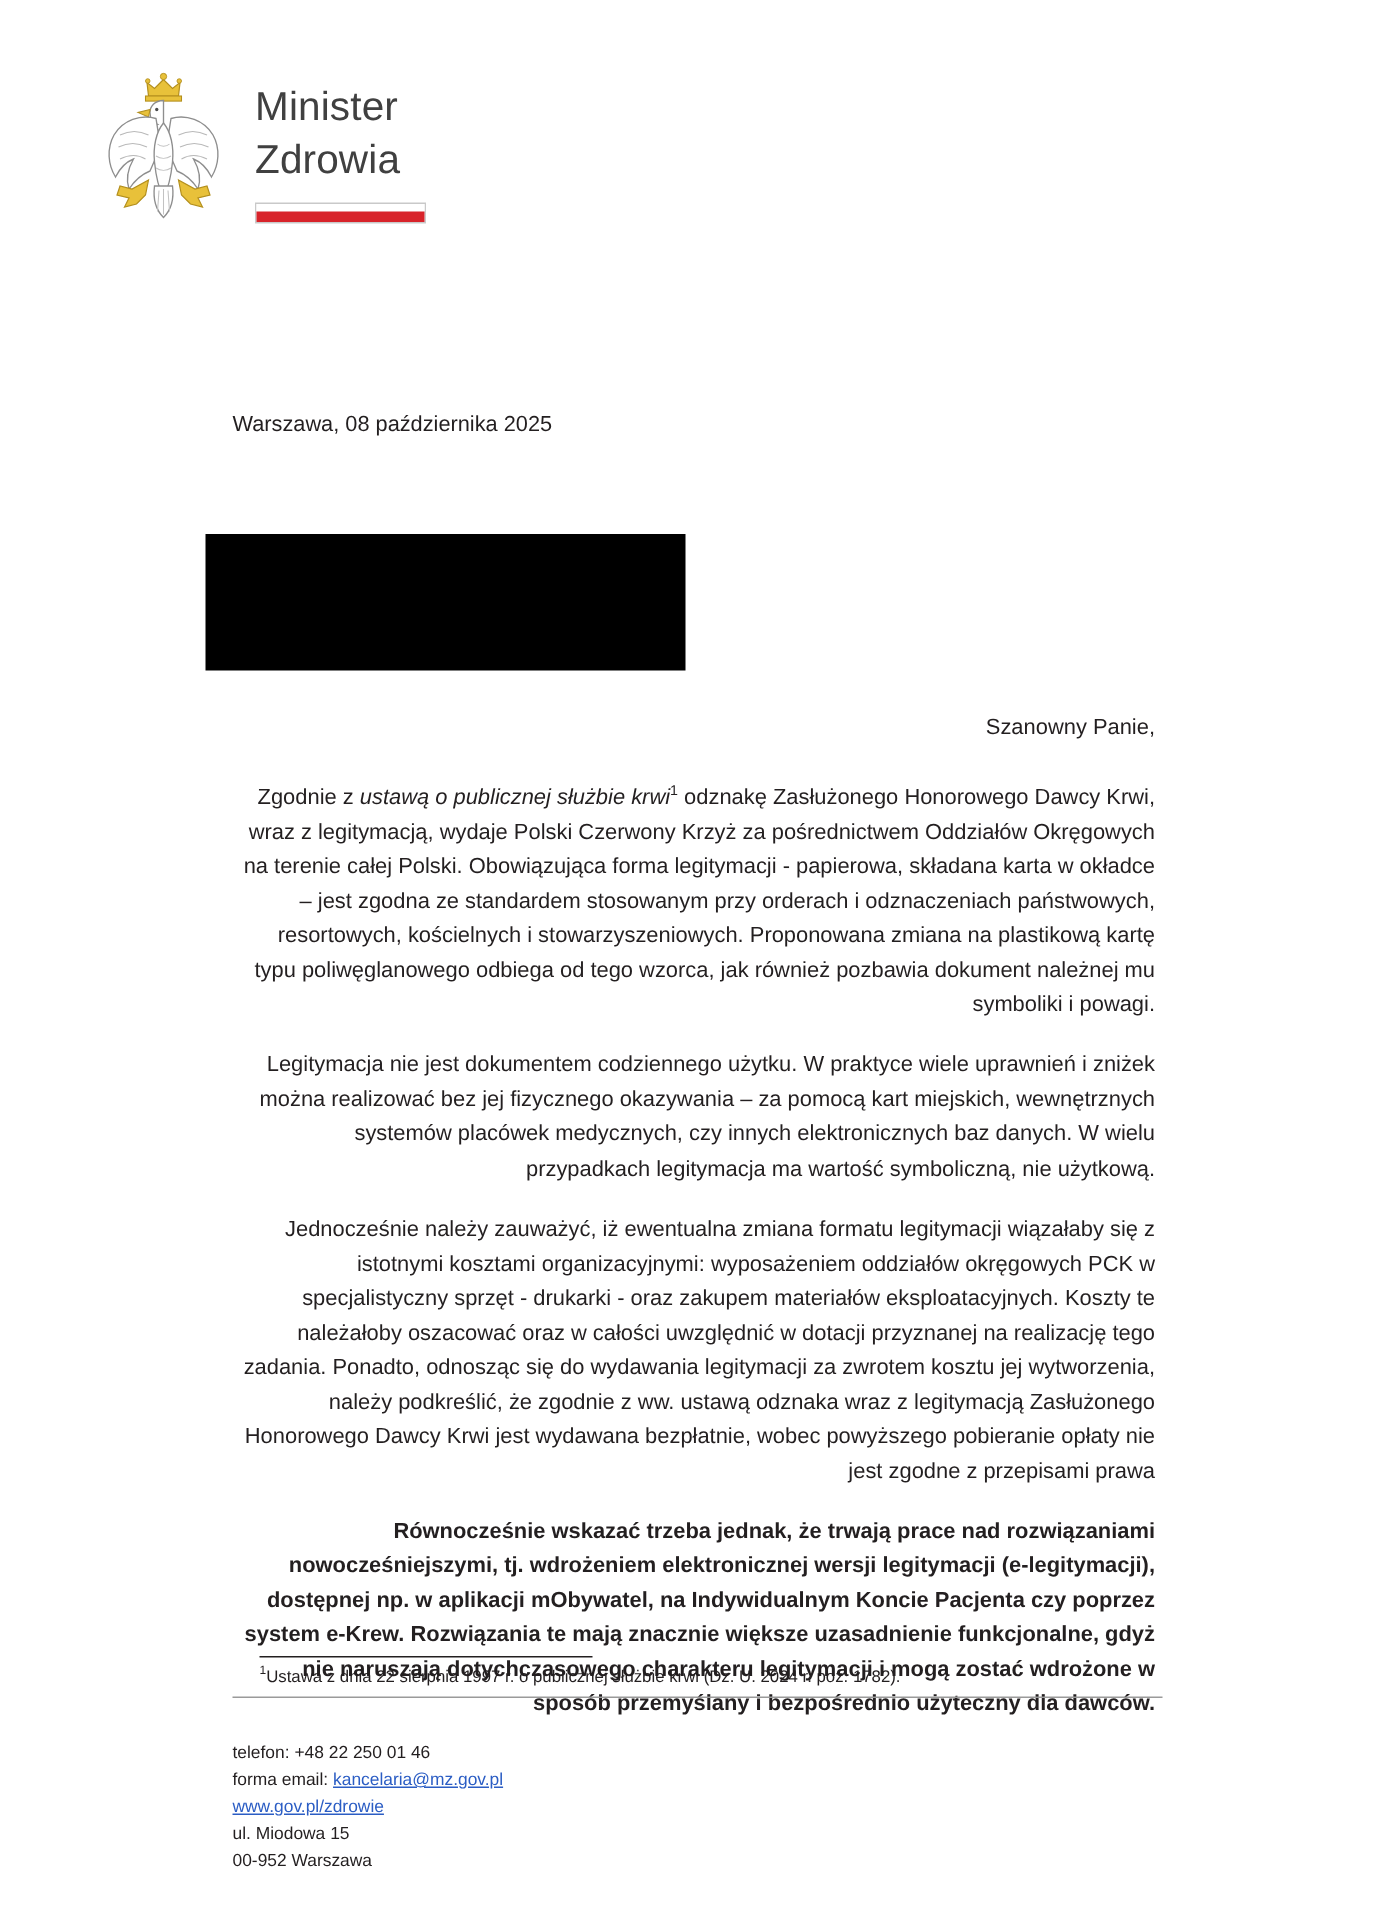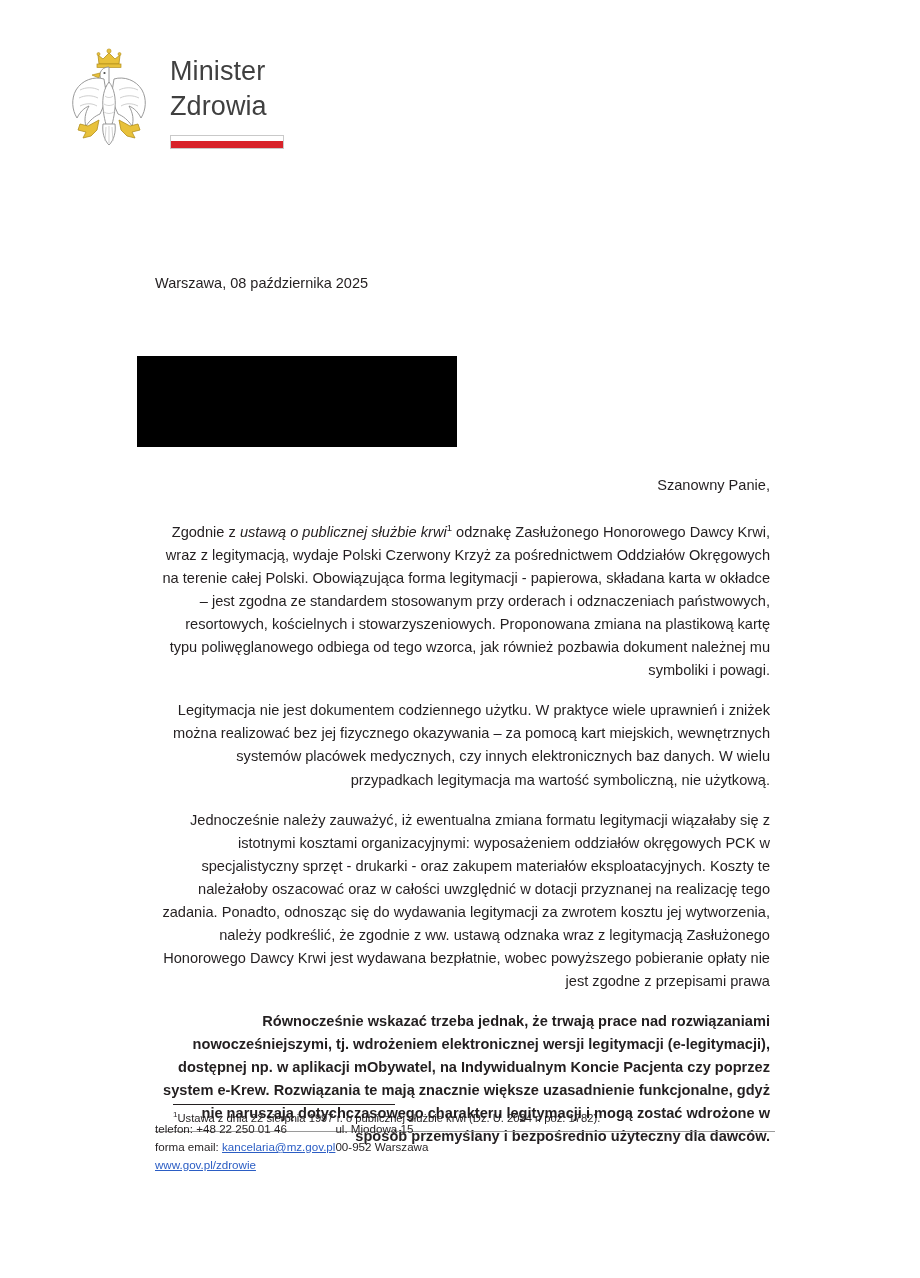--- a/index.html
+++ b/index.html
@@ -139,26 +139,28 @@
     position: absolute;
     left: 155px;
     top: 1131px;
     width: 620px;
     height: 1px;
     background: #9a9a9a;
   }
   .footer {
     position: absolute;
     left: 155px;
-    top: 1120px;
+    top: 1160px;
     width: 620px;
     display: flex;
+    justify-content: space-between;
     font-size: 11.6px;
     line-height: 1.55;
     color: #231f20;
+    flex-direction: column;
   }
   .footer a {
     color: #2b5dc4;
     text-decoration: underline;
   }
   .footer-right {
     min-width: 170px;
   }
 </style>
 </head>

